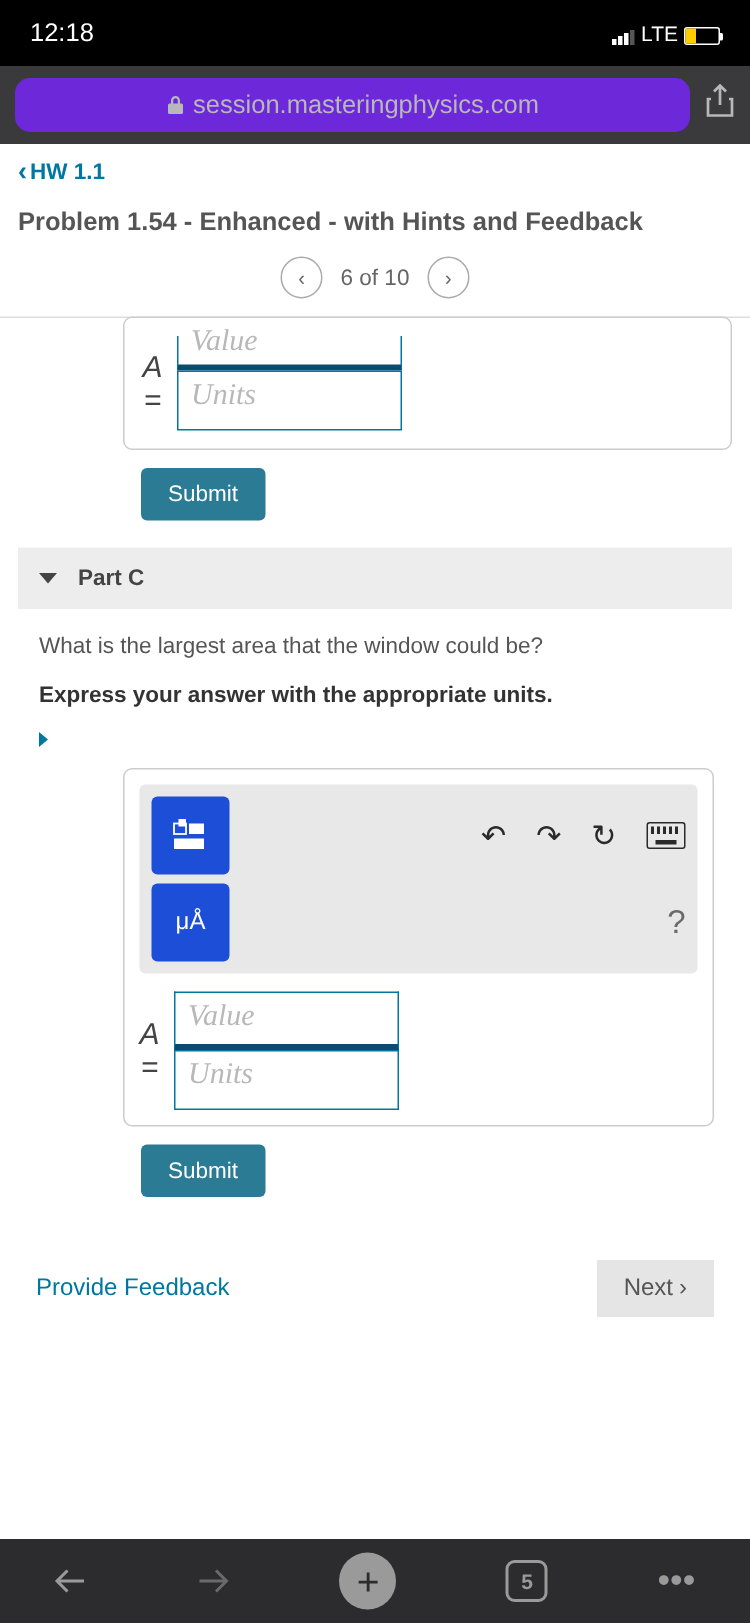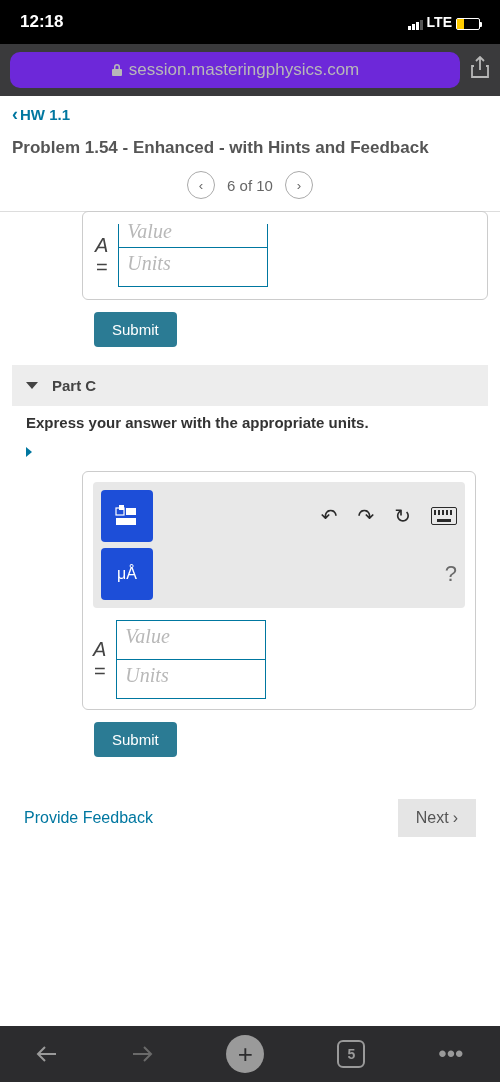--- a/index.html
+++ b/index.html
@@ -1,18 +1,18 @@
 <!DOCTYPE html>
 <html><head>
   <meta charset="utf-8">
   <style>
     * { margin: 0; padding: 0; box-sizing: border-box; font-family: -apple-system, Helvetica, Arial, sans-serif; }
     body { width: 500px; height: 1082px; background: #fff; position: relative; overflow: hidden; }
     
-    .status-bar { height: 44px; background: #000; color: #fff; display: flex; justify-content: space-between; align-items: center; padding: 0 20px; font-size: 17px; font-weight: 700; }
+    .status-bar { height: 44px; background: #000; color: #fff; display: flex; justify-content: space-between; align-items: center; padding: 0 20px; font-size: 17px; font-weight: 400; }
     .status-right { display: flex; align-items: flex-end; gap: 4px; font-size: 14px; }
     .signal-bars { display: inline-flex; align-items: flex-end; gap: 1px; }
     .bar { width: 3px; background: #fff; }
     .bar1 { height: 4px; } .bar2 { height: 6px; } .bar3 { height: 8px; } .bar4 { height: 10px; background: #555; }
     .battery { width: 24px; height: 12px; border: 1px solid #fff; border-radius: 2px; position: relative; display: flex; align-items: center; }
     .battery::after { content: ""; position: absolute; right: -3px; width: 2px; height: 5px; background: #fff; border-radius: 0 1px 1px 0; }
     .battery-fill { width: 30%; height: 100%; background: #ffcc00; }
     
     .browser-bar { height: 52px; background: #3a3a3c; display: flex; align-items: center; padding: 8px 10px; gap: 10px; }
     .url-pill { flex: 1; height: 36px; background: #6d28d9; border-radius: 10px; display: flex; align-items: center; justify-content: center; color: #b8b8b8; font-size: 17px; gap: 6px; }
@@ -26,21 +26,21 @@
     .pager { display: flex; align-items: center; justify-content: center; gap: 12px; padding-bottom: 12px; border-bottom: 1px solid #ddd; color: #666; font-size: 15px; }
     .pager-btn { width: 28px; height: 28px; border-radius: 50%; border: 1px solid #aaa; background: #fff; display: flex; align-items: center; justify-content: center; color: #666; cursor: pointer; }
     
     .content { padding: 0 12px 12px 12px; }
     
     .answer-box { border: 1px solid #ccc; border-radius: 6px; padding: 12px; margin-left: 70px; background: #fff; }
     .answer-row { display: flex; align-items: center; gap: 10px; }
     .var-label { font-family: Georgia, serif; font-style: italic; font-size: 20px; color: #444; text-align: center; line-height: 1.1; }
     .input-stack { display: flex; flex-direction: column; }
     .val-input { width: 150px; height: 40px; border: 1px solid #0077a0; padding: 4px 8px; font-family: Georgia, serif; font-style: italic; font-size: 20px; color: #b8b8b8; background:#fff;}
-    .val-input.top { border-bottom: 1px solid #0c4a6e; }
+    .val-input.top { border-bottom: 5px solid #0c4a6e; }
     .val-input + .val-input { margin-top: -1px; }
     
     .submit-btn { background: #2b7b94; color: #fff; border: none; border-radius: 4px; padding: 9px 18px; font-size: 15px; margin: 12px 0 18px 82px; cursor: pointer; }
     
     .part-header { background: #ededed; padding: 12px 14px; display: flex; align-items: center; gap: 14px; font-weight: 700; color: #444; font-size: 15px; }
     .caret-down { width: 0; height: 0; border-left: 6px solid transparent; border-right: 6px solid transparent; border-top: 7px solid #444; }
     
     .question-text { padding: 16px 2px 8px 14px; color: #555; font-size: 15px; }
     .instruction { padding: 8px 2px 12px 14px; color: #333; font-size: 15px; font-weight: 700; }
     .hints-link { padding: 4px 2px 14px 14px; color: #0077a0; font-size: 15px; font-weight: 700; display:flex; align-items:center; gap: 8px;}
@@ -129,20 +129,21 @@
       </div>
     </div>
   </div>
   <button class="submit-btn">Submit</button>
 
   <div class="part-header">
     <span class="caret-down"></span>
     <span>Part C</span>
   </div>
 
+  <div class="question-text">What is the largest area that the window could be?</div>
   <div class="instruction">Express your answer with the appropriate units.</div>
   <div class="hints-link">
     <span class="caret-right"></span>
   </div>
 
   <div class="toolbar-box">
     <div class="toolbar">
       <div class="toolbar-row">
         <button class="tb-btn-dark frac-icon">
           <svg width="28" height="22" viewBox="0 0 28 22">

